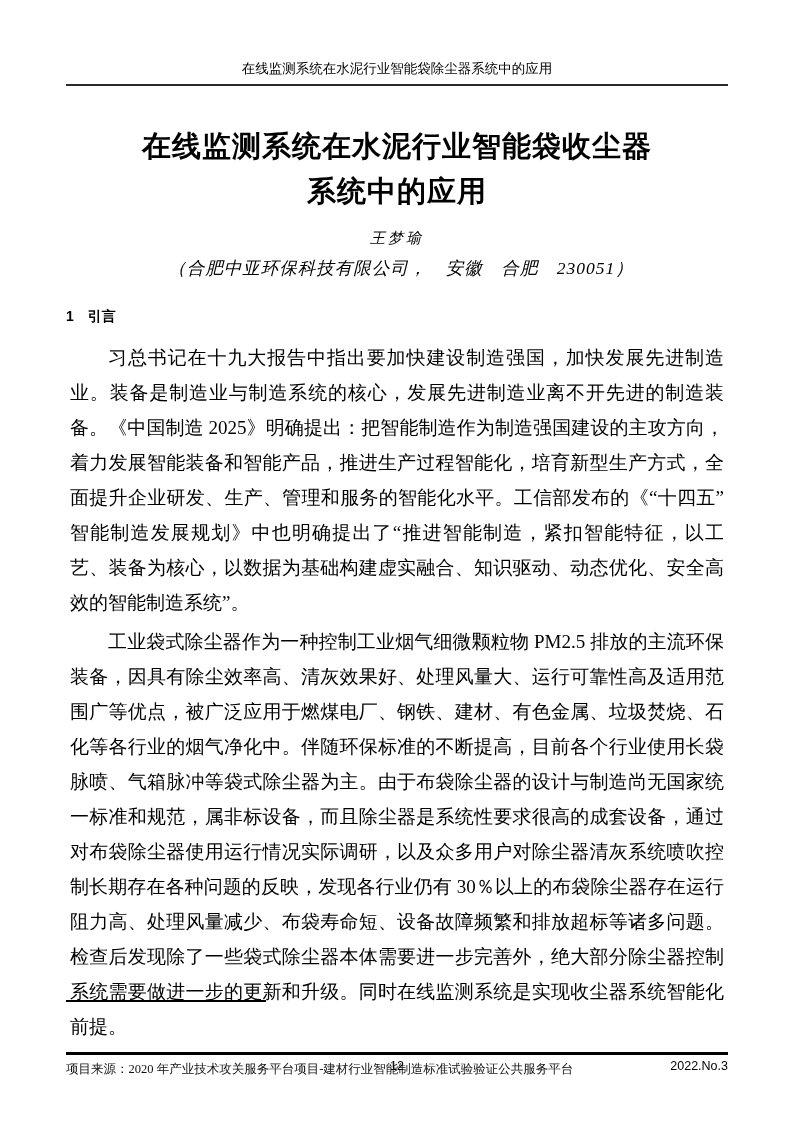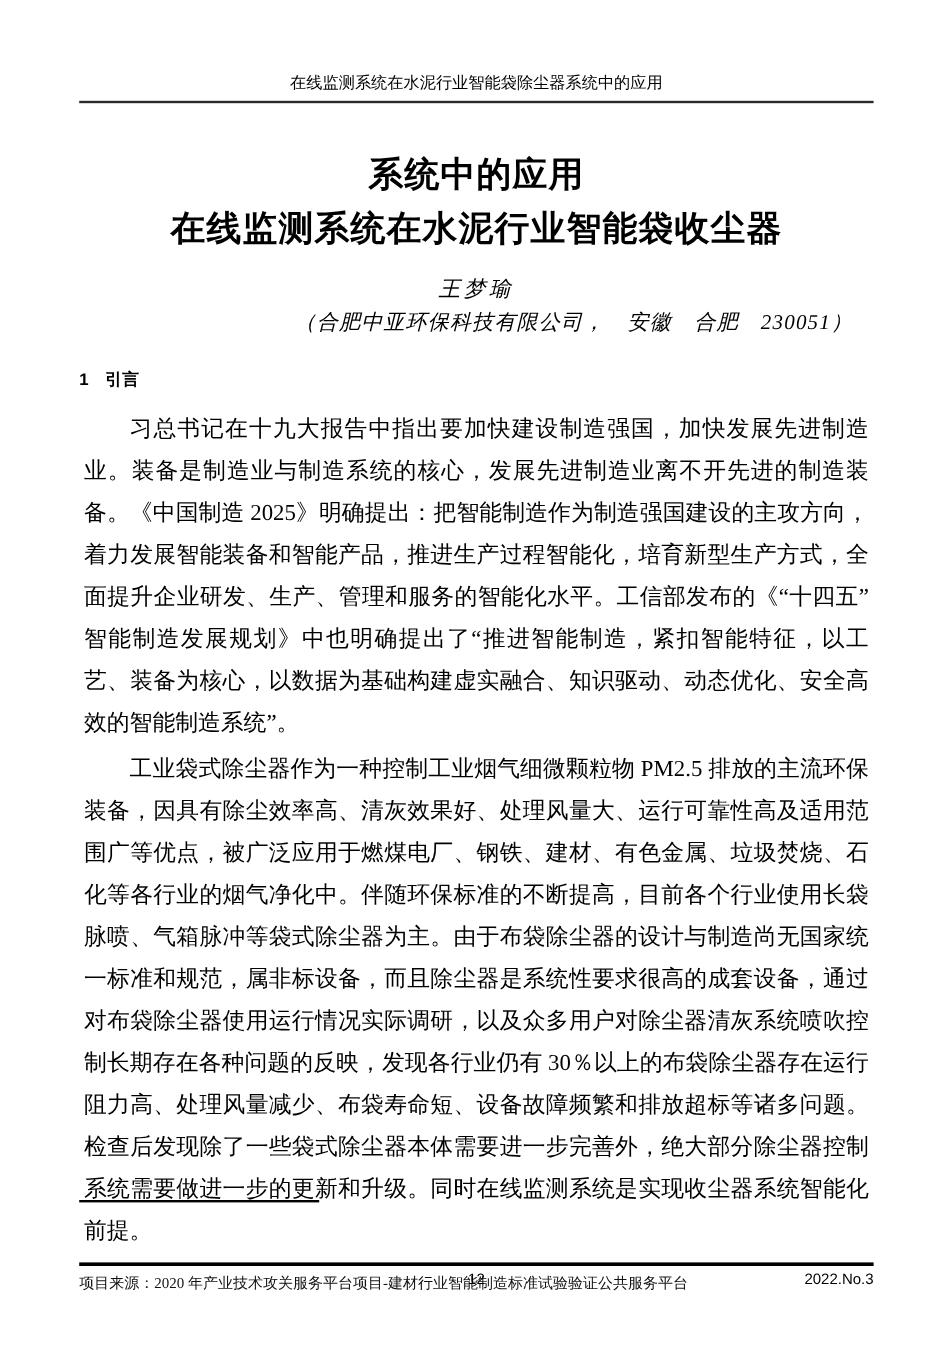--- a/index.html
+++ b/index.html
@@ -43,29 +43,29 @@
     letter-spacing: 1px;
   }
   
   .author {
     position: absolute;
     top: 229px;
     left: 66px;
     width: 662px;
     text-align: center;
     font-style: italic;
-    font-size: 18px;
+    font-size: 15px;
     letter-spacing: 3px;
   }
   .affiliation {
     position: absolute;
     top: 256px;
-    left: 49px;
+    left: 70px;
     width: 662px;
-    text-align: right;
+    text-align: center;
     font-style: italic;
     font-size: 17.5px;
     letter-spacing: 1px;
   }
   
   .section-heading {
     position: absolute;
     top: 303px;
     left: 66px;
     width: 662px;
@@ -137,22 +137,22 @@
 </head>
 <body>
 
 <div class="page">
 
   <div class="running-header">
     <span>在线监测系统在水泥行业智能袋除尘器系统中的应用</span>
   </div>
 
   <div class="article-title">
+    <div>在线监测系统在水泥行业智能袋收尘器</div>
     <div>系统中的应用</div>
-    <div>在线监测系统在水泥行业智能袋收尘器</div>
   </div>
 
   <div class="author">王梦瑜</div>
 
   <div class="affiliation">（合肥中亚环保科技有限公司，　安徽　合肥　230051）</div>
 
   <h2 class="section-heading">
     <span>1</span>　<span>引言</span>
   </h2>
 

